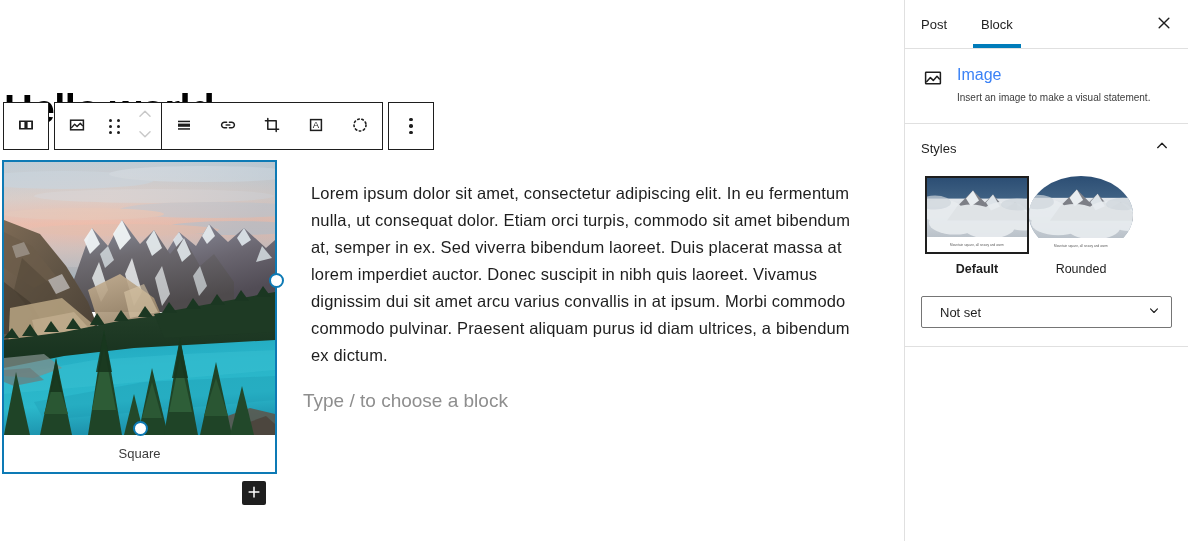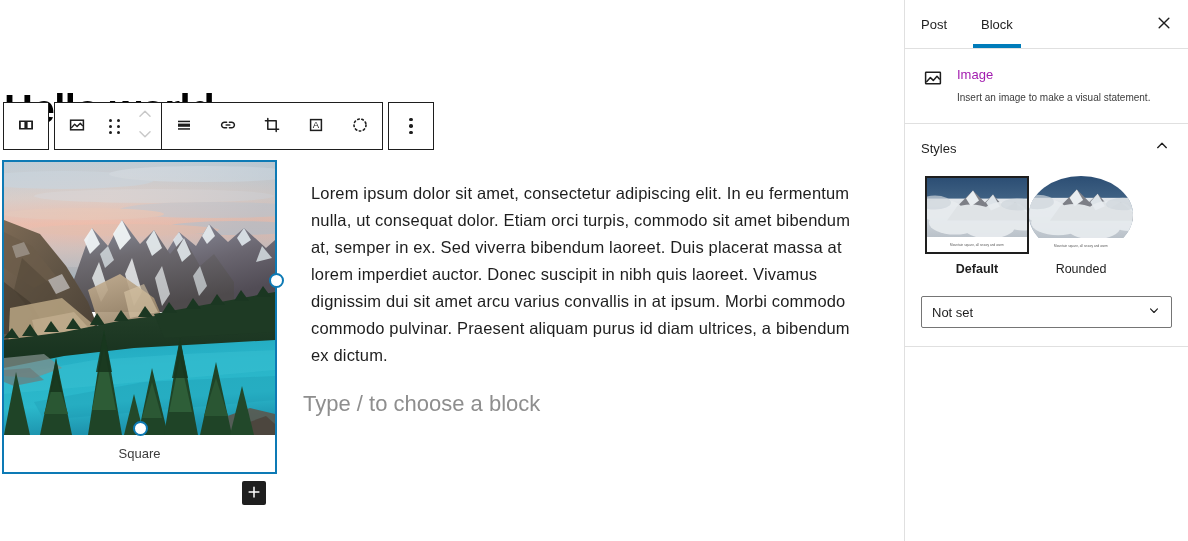--- a/index.html
+++ b/index.html
@@ -194,21 +194,21 @@
     font-size: 16.5px;
     line-height: 27px;
     color: #1e1e1e;
     letter-spacing: 0.01em;
   }
   #empty-paragraph {
     position: absolute;
     left: 303px;
     top: 368px;
     width: 540px;
-    font-size: 22px;
+    font-size: 19px;
     line-height: 27px;
     color: #8e8e8e;
   }
 
   
   #add-block-button {
     position: absolute;
     left: 242px;
     top: 481px;
     width: 24px;
@@ -289,23 +289,23 @@
     align-items: flex-start;
   }
   #block-card-icon {
     flex: 0 0 24px;
     width: 24px;
     height: 24px;
     color: #1e1e1e;
     margin-top: 1px;
   }
   #block-card-title {
-    font-size: 13px;
+    font-size: 16px;
     font-weight: 500;
-    color: #a21caf;
+    color: #3b82f6;
     line-height: 20px;
   }
   #block-card-desc {
     font-size: 10px;
     color: #3c3c3c;
     line-height: 18px;
     margin-top: 4px;
     max-width: 200px;
   }
 
@@ -398,21 +398,21 @@
   #default-style-select {
     position: relative;
     width: 100%;
     height: 32px;
     border: 1px solid #757575;
     border-radius: 2px;
     box-sizing: border-box;
     background: #fff;
     display: flex;
     align-items: center;
-    padding: 0 10px;
+    padding: 0 18px;
     font-size: 13px;
     color: #1e1e1e;
     cursor: pointer;
   }
   #default-style-select .chev {
     position: absolute;
     right: 9px;
     top: 50%;
     transform: translateY(-50%);
     color: #1e1e1e;

